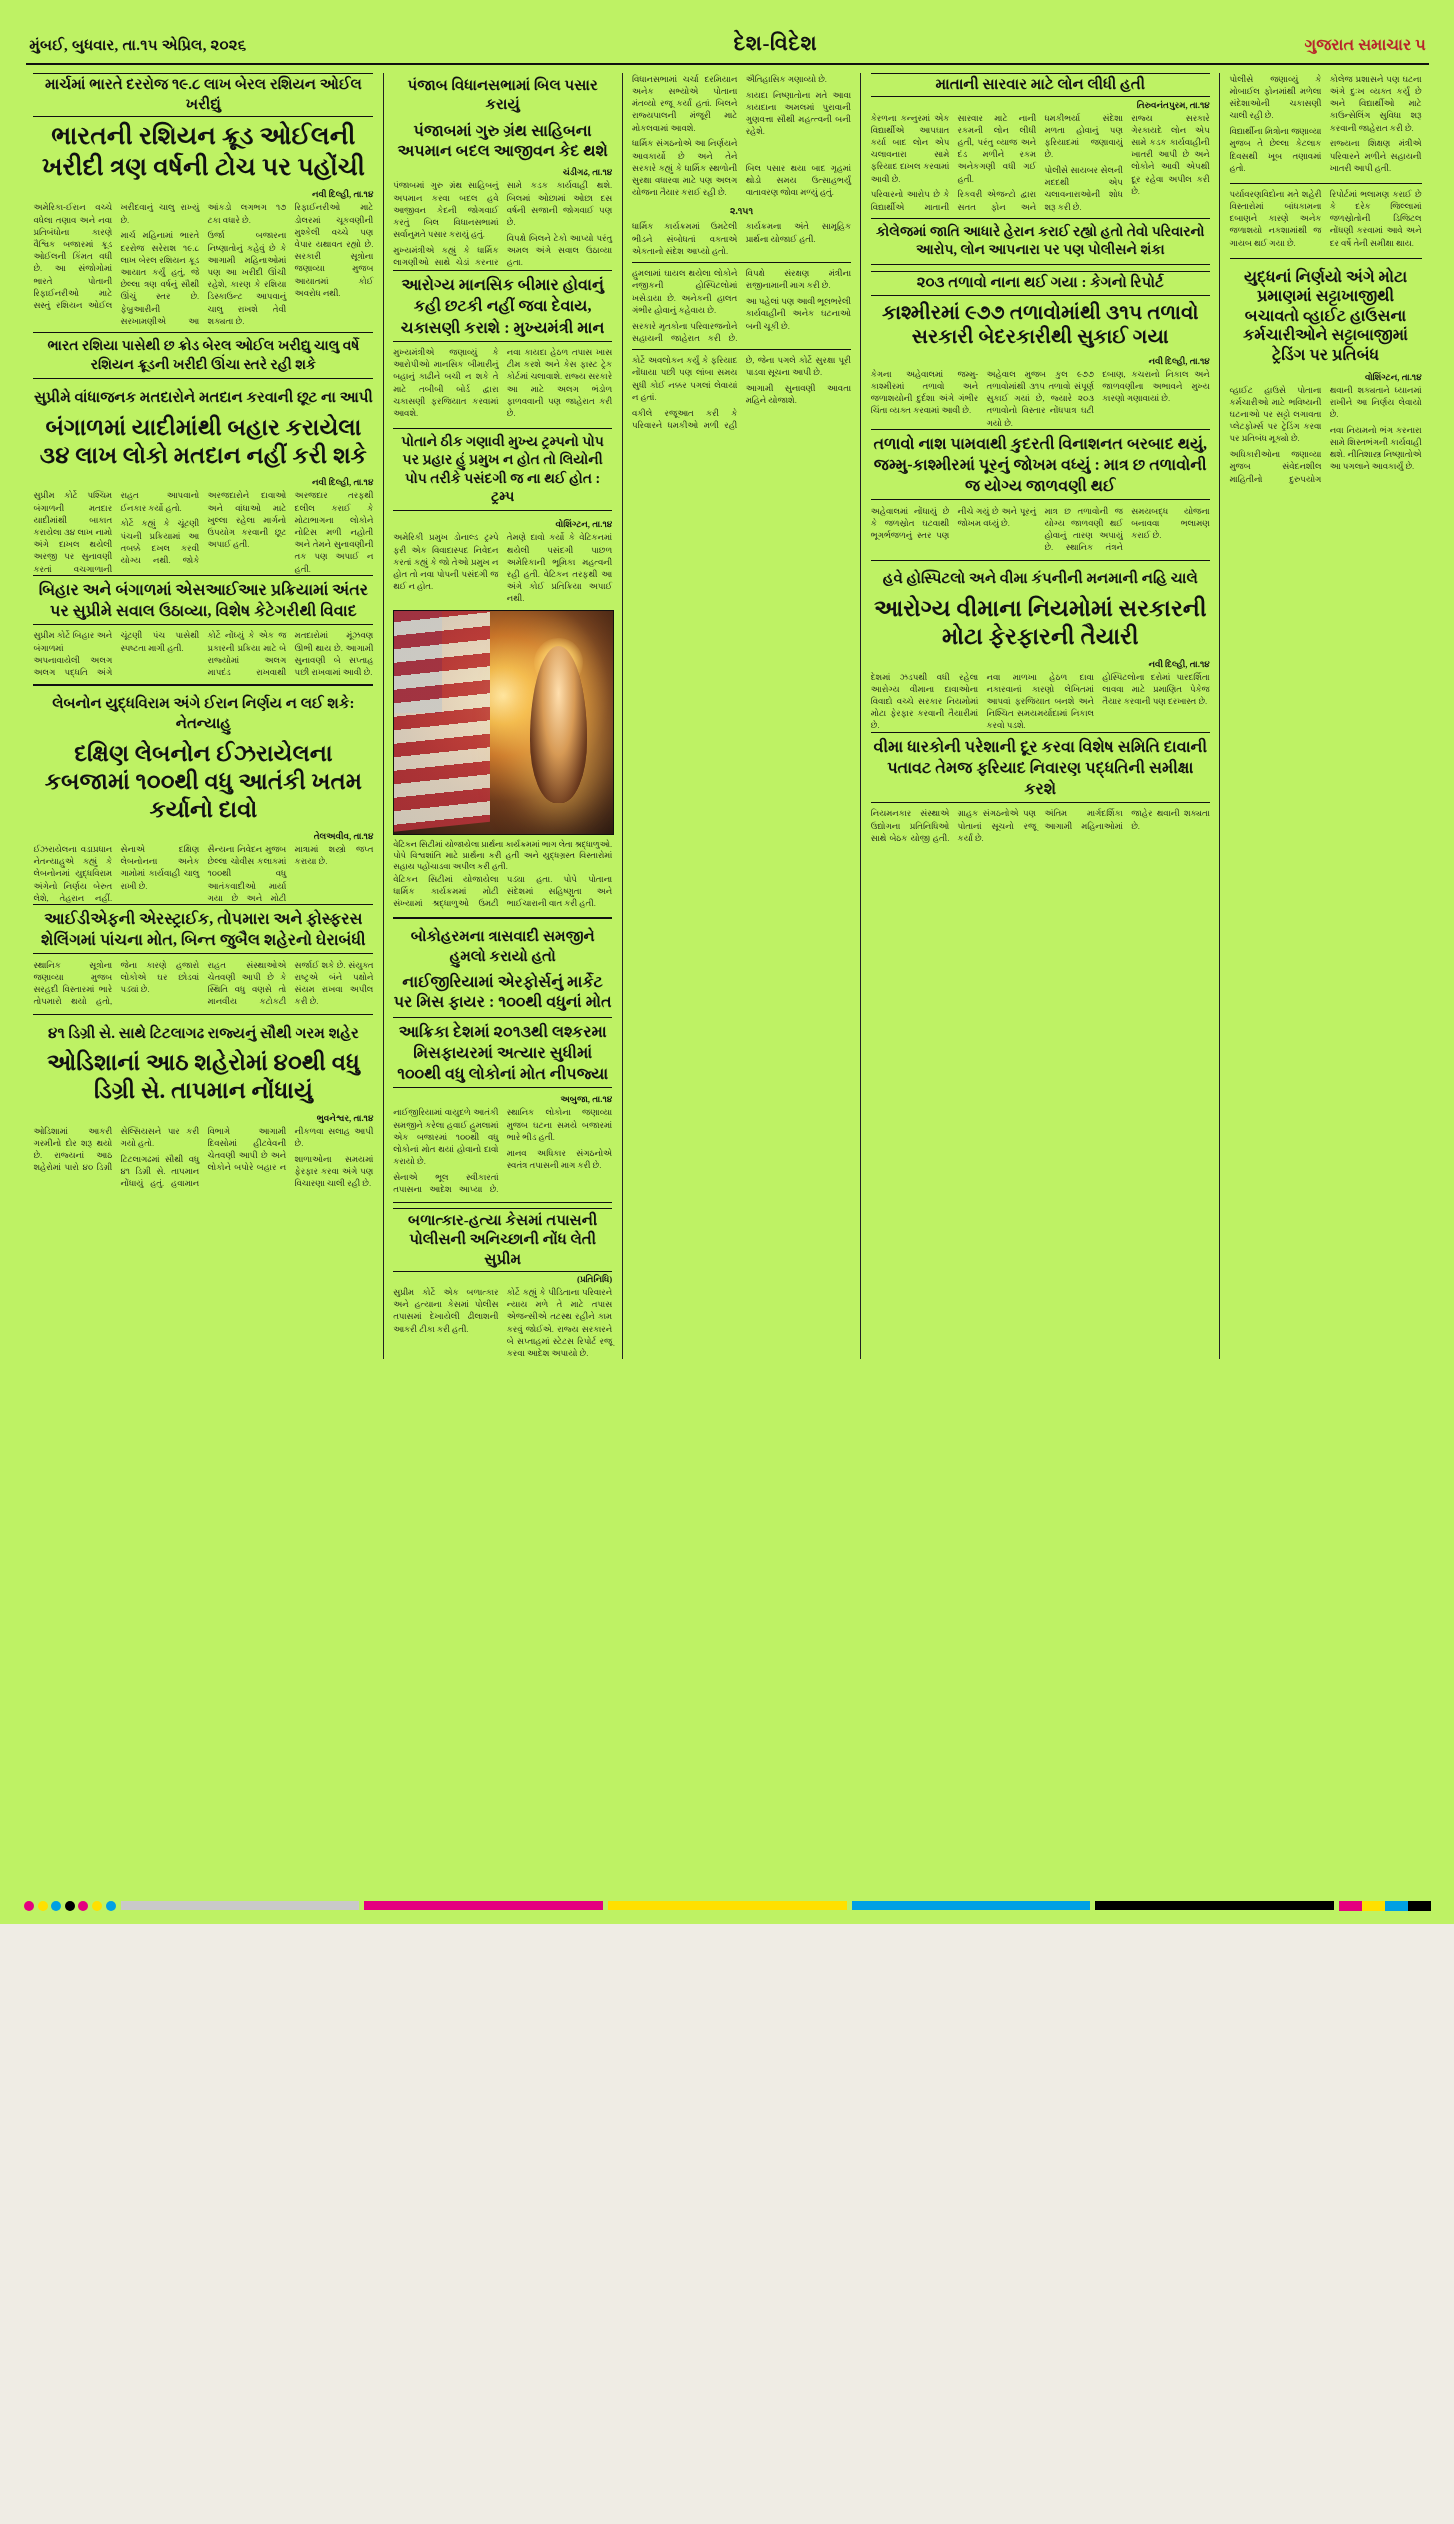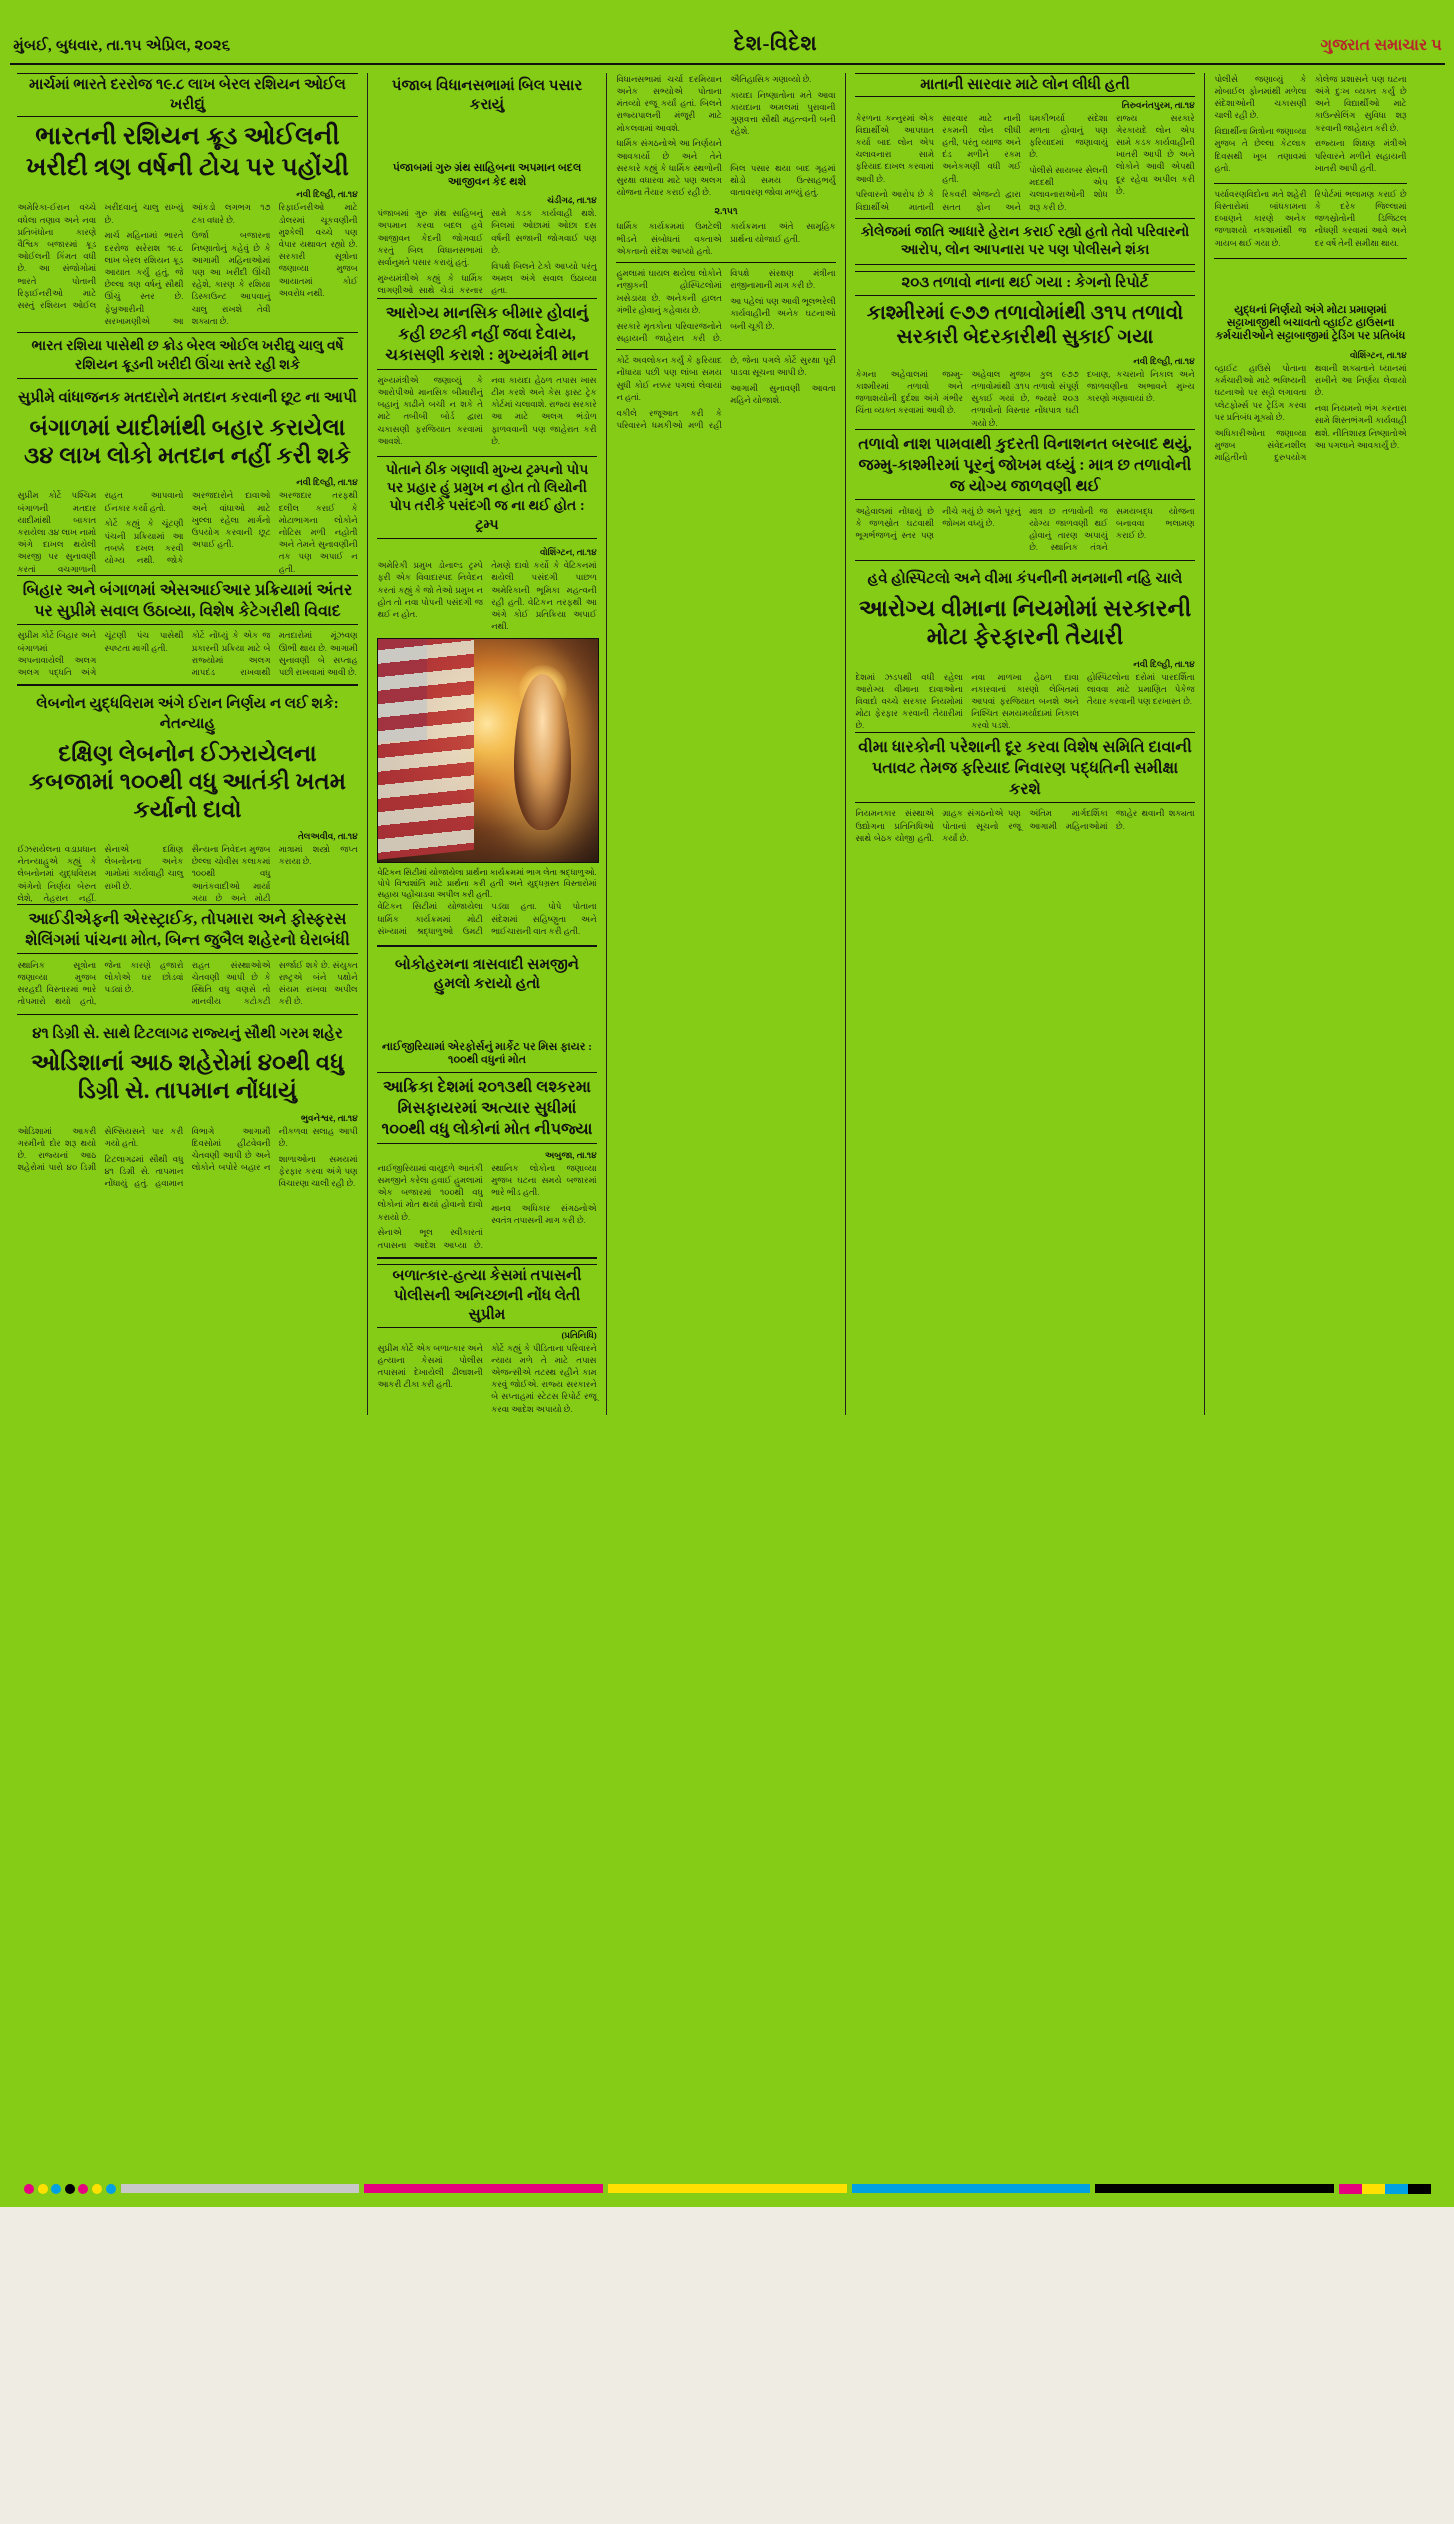--- a/index.html
+++ b/index.html
@@ -4,24 +4,24 @@
 <style>
   html,body{margin:0;padding:0;background:#efece4;}
   body{
     width:1455px;height:2525px;
     font-family:"Liberation Serif", serif;
     color:#111;
     -webkit-font-smoothing:antialiased;
   }
   .page{
     position:relative;
-    width:1455px;height:2207px;
-    background:#84cc16;
+    width:1455px;height:1924px;
+    background:#bef264;
     box-sizing:border-box;
-    padding:0 8px;
+    padding:0 24px;
   }
   
   .masthead{
     display:flex;align-items:flex-end;justify-content:space-between;
     padding:29px 5.2px 5.2px 5.2px;
   }
   .masthead .edition{
     font-size:15px;font-weight:bold;letter-spacing:0.2px;
   }
   .masthead .section-title{
@@ -56,21 +56,21 @@
     text-align:center;padding:3.1px 0 2.1px;
   }
   .hl-band{border-top:1.6px solid #111;border-bottom:1.6px solid #111;padding:1.6px 0;}
   .headline{
     font-weight:bold;text-align:center;line-height:1.22;
     padding:4.2px 0 5.2px;
   }
   .h-xxl{font-size:25px;}
   .h-xl{font-size:23px;}
   .h-l{font-size:20px;}
-  .h-m{font-size:11px;margin-top:40px;}
+  .h-m{font-size:16px;}
   .subhead{
     font-size:16px;font-weight:bold;text-align:center;line-height:1.32;
     padding:3.1px 0 3.1px;border-top:0.8px solid #111;border-bottom:0.8px solid #111;
     margin-bottom:4.2px;
   }
   .dateline{
     font-size:8.8px;font-weight:bold;text-align:right;padding:2.1px 0 1px;
   }
   .body{
     font-size:8.6px;line-height:1.42;text-align:justify;

